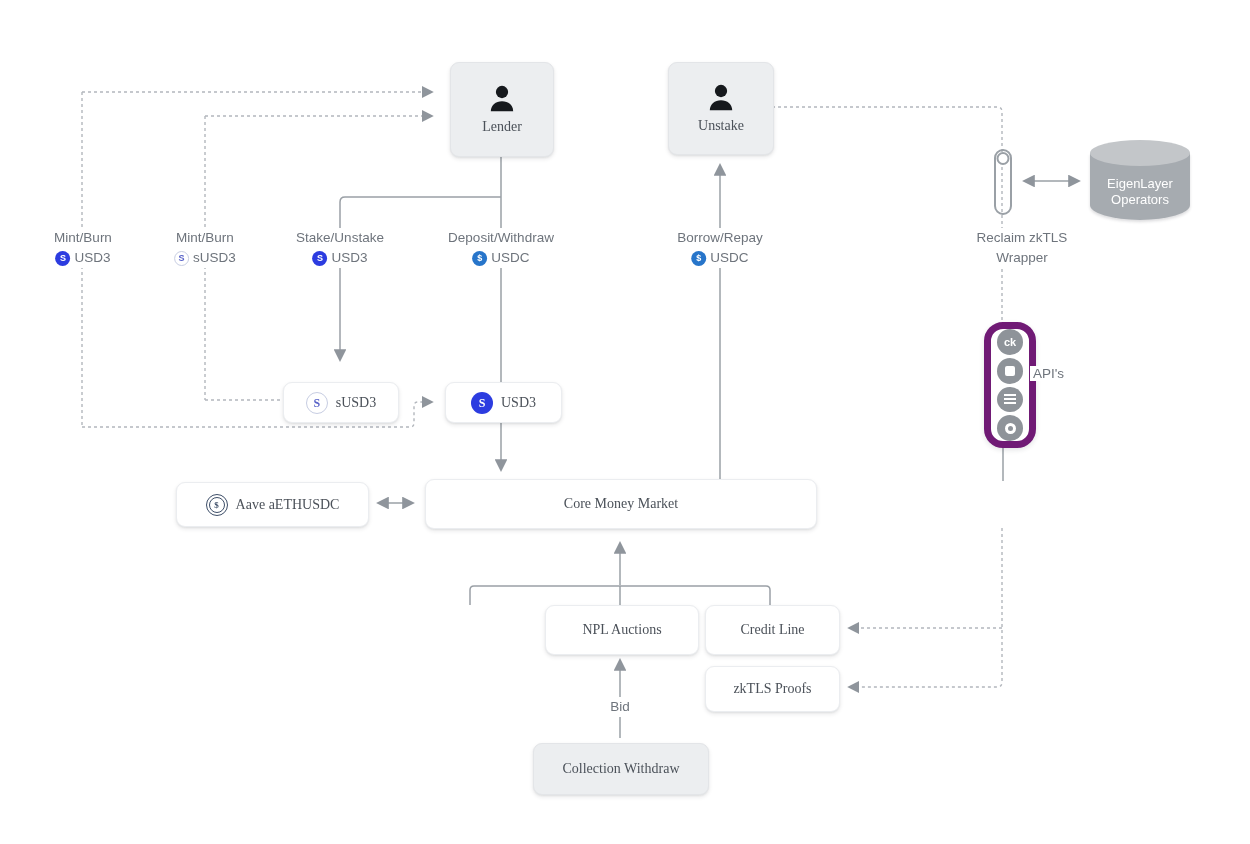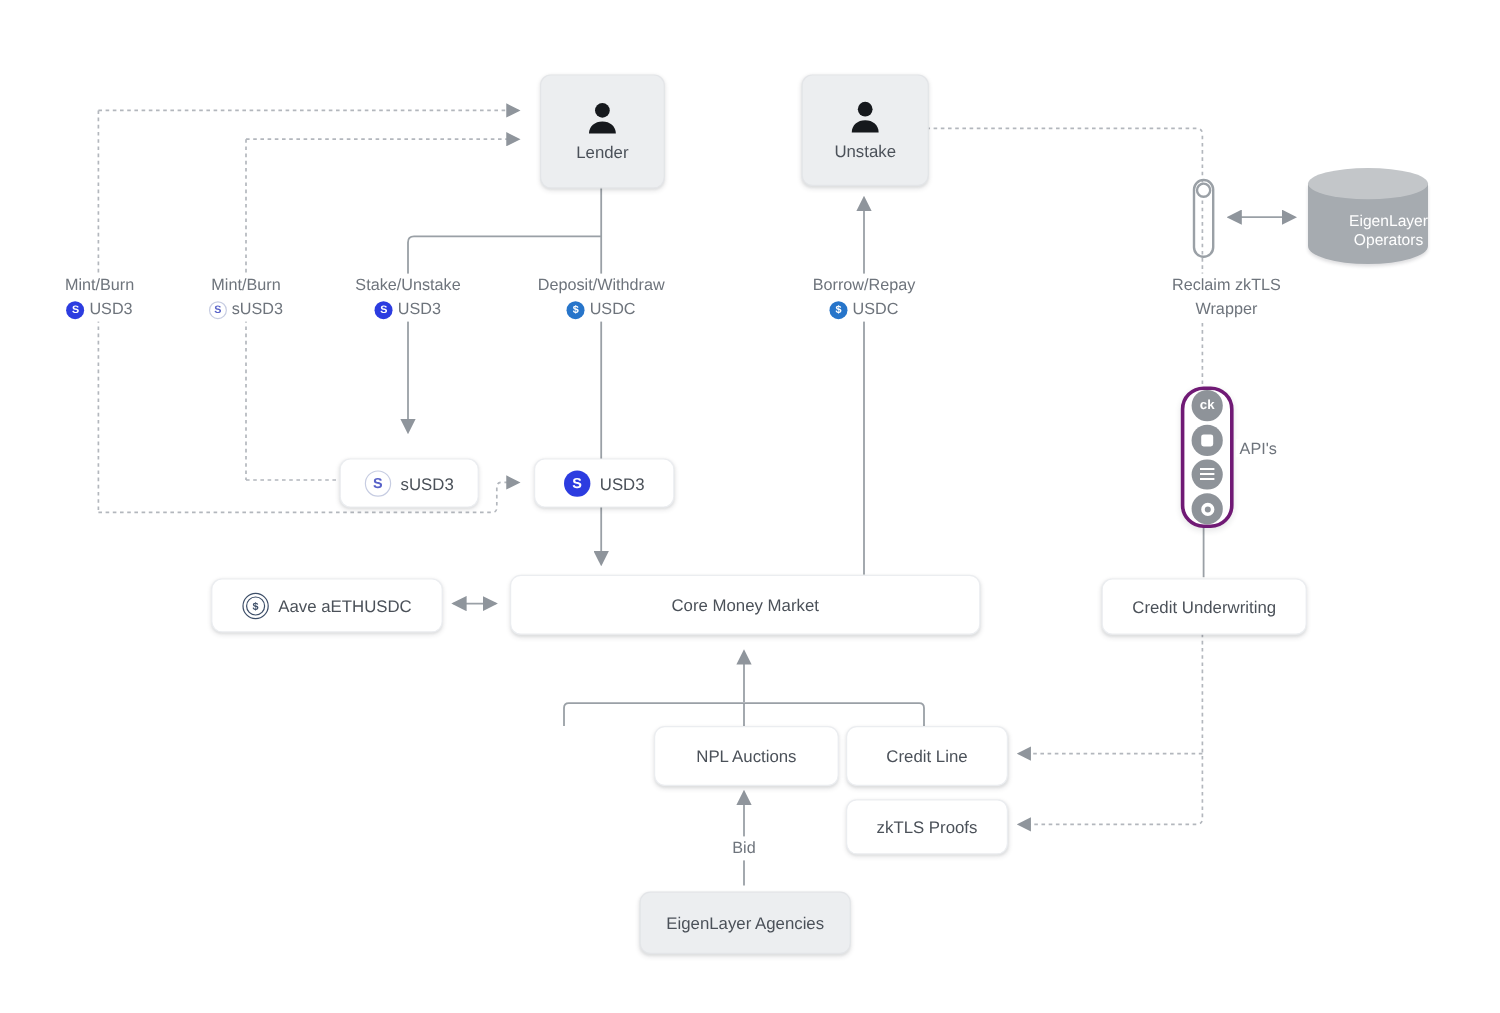--- a/index.html
+++ b/index.html
@@ -4,21 +4,21 @@
 <style>
   html,body{margin:0;padding:0;background:#fff;}
   body{width:1250px;height:844px;font-family:"Liberation Sans",sans-serif;-webkit-font-smoothing:antialiased;}
   .canvas{position:relative;width:1250px;height:844px;overflow:hidden;background:#fff;}
   svg.wires{position:absolute;left:0;top:0;z-index:1;}
 
   
   .box{position:absolute;z-index:2;display:flex;align-items:center;justify-content:center;
        background:#fff;border:1px solid #ebedf0;border-radius:9px;
        box-shadow:0 2px 4px rgba(25,30,38,.10),0 1px 2px rgba(25,30,38,.06);
-       color:#4b5159;font-size:14px;text-align:right;line-height:18px;}
+       color:#4b5159;font-size:14px;text-align:right;line-height:18px;font-family:Liberation Serif, serif;}
   .box.gray{background:#eceef0;border-color:#e3e5e8;}
   .actor{flex-direction:column;gap:5px;}
   .actor svg{display:block;}
   .row{display:flex;align-items:center;gap:8px;}
 
   
   .tok{display:inline-flex;align-items:center;justify-content:center;border-radius:50%;
        font-weight:bold;flex:0 0 auto;}
   .tok.sm{width:15px;height:15px;font-size:9px;}
   .tok.lg{width:22px;height:22px;font-size:12px;}
@@ -31,33 +31,33 @@
 
   
   .elabel{position:absolute;z-index:3;transform:translateX(-50%);text-align:center;
           color:#6e747c;font-size:13.5px;line-height:20px;background:#fff;padding:0 5px;white-space:nowrap;}
   .elabel .trow{display:flex;align-items:center;justify-content:center;gap:4px;}
   .plain-label{position:absolute;z-index:3;color:#6e747c;font-size:13.5px;background:#fff;padding:0 3px;}
 
   
   .cyl-top{position:absolute;z-index:2;left:1090px;top:140px;width:100px;height:26px;background:#c3c6c9;border-radius:50%;}
   .cyl-body{position:absolute;z-index:2;left:1090px;top:153px;width:100px;height:67px;background:#a6abb0;
-            border-radius:0 0 50px 50px / 0 0 15px 15px;display:flex;align-items:center;justify-content:flex-end;
+            border-radius:0 0 50px 50px / 0 0 15px 15px;display:flex;align-items:center;justify-content:center;
             box-shadow:0 2px 3px rgba(25,30,38,.15);}
   .cyl-text{color:#fff;font-size:13px;line-height:16px;text-align:center;padding-top:10px;}
 
   
   .capsule{position:absolute;z-index:2;left:994px;top:149px;width:14px;height:62px;border:2px solid #9aa0a6;
            border-radius:10px;background:transparent;}
   .capsule .knob{position:absolute;left:50%;top:1px;transform:translateX(-50%);width:9px;height:9px;
            background:#fff;border:2px solid #9aa0a6;border-radius:50%;}
 
   
   .api-pill{position:absolute;z-index:2;left:984px;top:322px;width:38px;height:112px;background:#fff;
-            border:3px solid #701a75;border-radius:19px;box-shadow:0 2px 5px rgba(25,30,38,.12);
+            border:7px solid #701a75;border-radius:19px;box-shadow:0 2px 5px rgba(25,30,38,.12);
             display:flex;flex-direction:column;align-items:center;justify-content:center;gap:3px;}
   .api-dot{width:26px;height:26px;border-radius:50%;background:#8e9399;display:flex;align-items:center;justify-content:center;
            color:#fff;font-size:11px;font-weight:bold;}
   .g-square{width:10px;height:10px;background:#fff;border-radius:2px;}
   .g-rows{width:12px;height:10px;background:repeating-linear-gradient(#fff 0 2px,transparent 2px 4px);}
   .g-ring{width:11px;height:11px;border:3px solid #fff;border-radius:50%;box-sizing:border-box;}
 </style>
 </head>
 <body>
 
@@ -163,39 +163,36 @@
         <span class="inner">$</span>
       </span>
       <span>Aave aETHUSDC</span>
     </span>
   </div>
 
   <div class="box" style="left:425px;top:479px;width:390px;height:48px;">
     <span>Core Money Market</span>
   </div>
 
-  <div class="box" style="left:918px;top:482px;width:169px;height:45px;">
-    <span>Credit Underwriting</span>
-  </div>
 
 
   <div class="box" style="left:545px;top:605px;width:152px;height:48px;">
     <span>NPL Auctions</span>
   </div>
 
   <div class="box" style="left:705px;top:605px;width:133px;height:48px;">
     <span>Credit Line</span>
   </div>
 
   <div class="box" style="left:705px;top:666px;width:133px;height:44px;">
     <span>zkTLS Proofs</span>
   </div>
 
   <div class="box gray" style="left:533px;top:743px;width:174px;height:50px;">
-    <span>EigenLayer Agencies</span>
+    <span>Collection Withdraw</span>
   </div>
 
   <div class="elabel" style="left:83px;top:228px;">
     <div>Mint/Burn</div>
     <div class="trow">
       <span class="tok sm t-usd3">S</span>
       <span>USD3</span>
     </div>
   </div>
 

